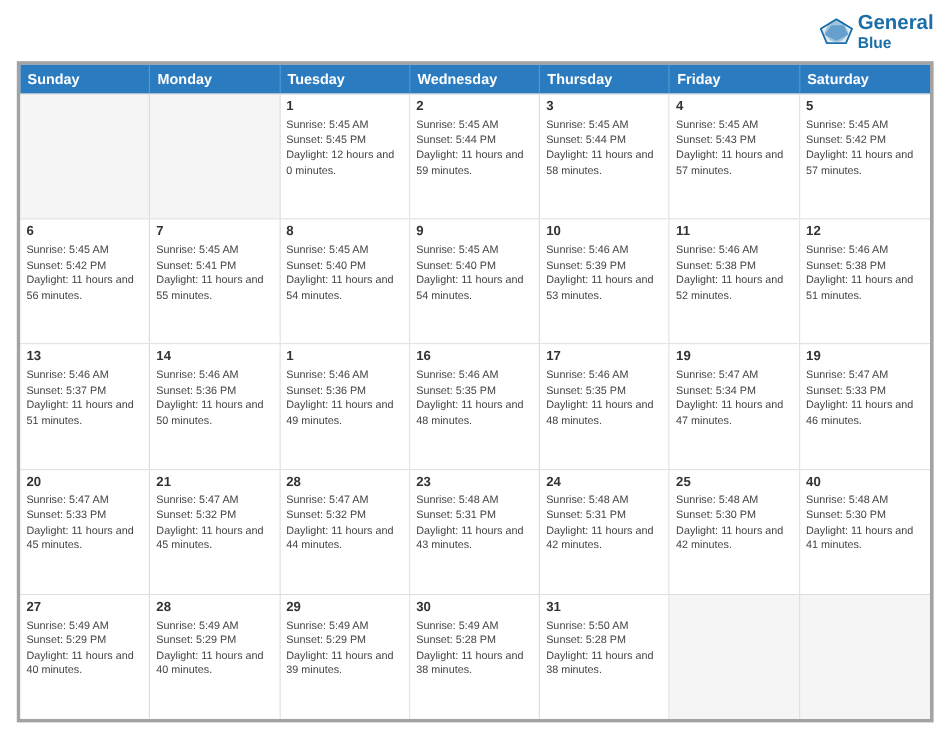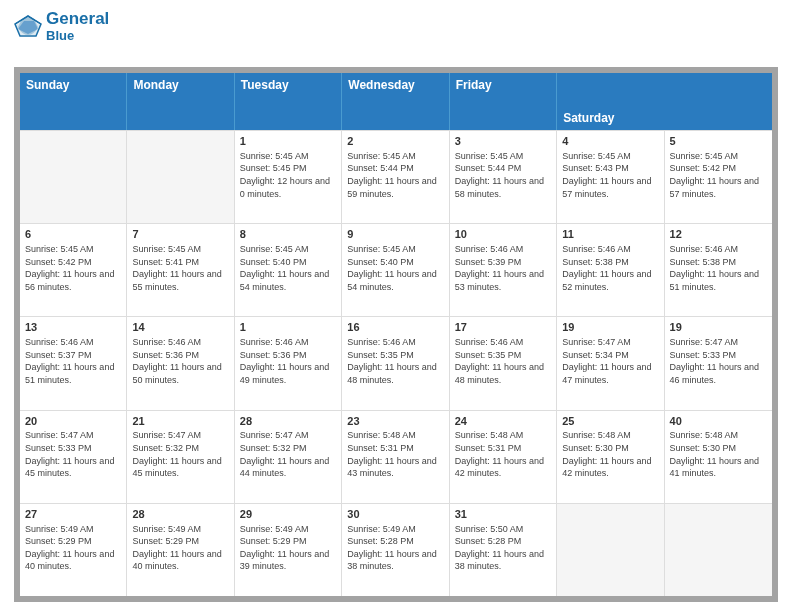--- a/index.html
+++ b/index.html
@@ -12,23 +12,23 @@
     }
     .page {
       width: 792px;
       height: 612px;
       padding: 10px 14px 10px 14px;
       display: flex;
       flex-direction: column;
     }
     .header {
       display: flex;
-      justify-content: flex-start;
+      justify-content: flex-end;
       align-items: flex-start;
-      margin-bottom: 24px;
+      margin-bottom: 8px;
     }
     .logo {
       display: flex;
       align-items: center;
       gap: 4px;
     }
     .logo-icon {
       width: 28px;
       height: 22px;
     }
@@ -42,36 +42,36 @@
       line-height: 1.1;
     }
     .subtitle {
       font-size: 14px;
       color: #555;
     }
     .calendar {
       flex: 1;
       display: flex;
       flex-direction: column;
-      border: 6px solid #a3a3a3;
+      border: 3px solid #a3a3a3;
     }
     .cal-header {
       display: grid;
       grid-template-columns: repeat(7, 1fr);
       background: #2a7bbf;
     }
     .cal-header-cell {
       color: #fff;
       font-size: 12px;
       font-weight: bold;
       padding: 5px 6px;
       text-align: left;
       border-right: 1px solid #4a9bd0;
     }
-    .cal-header-cell:last-child { border-right: none; margin-top: 33px; }
+    .cal-header-cell:last-child { border-right: none; }
     .cal-body {
       flex: 1;
       display: flex;
       flex-direction: column;
     }
     .cal-row {
       display: grid;
       grid-template-columns: repeat(7, 1fr);
       flex: 1;
       border-top: 1px solid #ddd;
@@ -123,20 +123,21 @@
       <div class="subtitle"></div>
     </div>
   </div>
 
   <div class="calendar">
     <div class="cal-header">
     <div class="cal-header-cell">Sunday</div>
         <div class="cal-header-cell">Monday</div>
         <div class="cal-header-cell">Tuesday</div>
         <div class="cal-header-cell">Wednesday</div>
+        <div class="cal-header-cell">Thursday</div>
         <div class="cal-header-cell">Friday</div>
         <div class="cal-header-cell">Saturday</div>
       </div>
     <div class="cal-body">
     <div class="cal-row">
           <div class="cal-cell empty"></div>
           <div class="cal-cell empty"></div>
           <div class="cal-cell">
             <span class="day-num">1</span>
             <div class="info">Sunrise: 5:45 AM<br>Sunset: 5:45 PM<br>Daylight: 12 hours and 0 minutes.</div>

